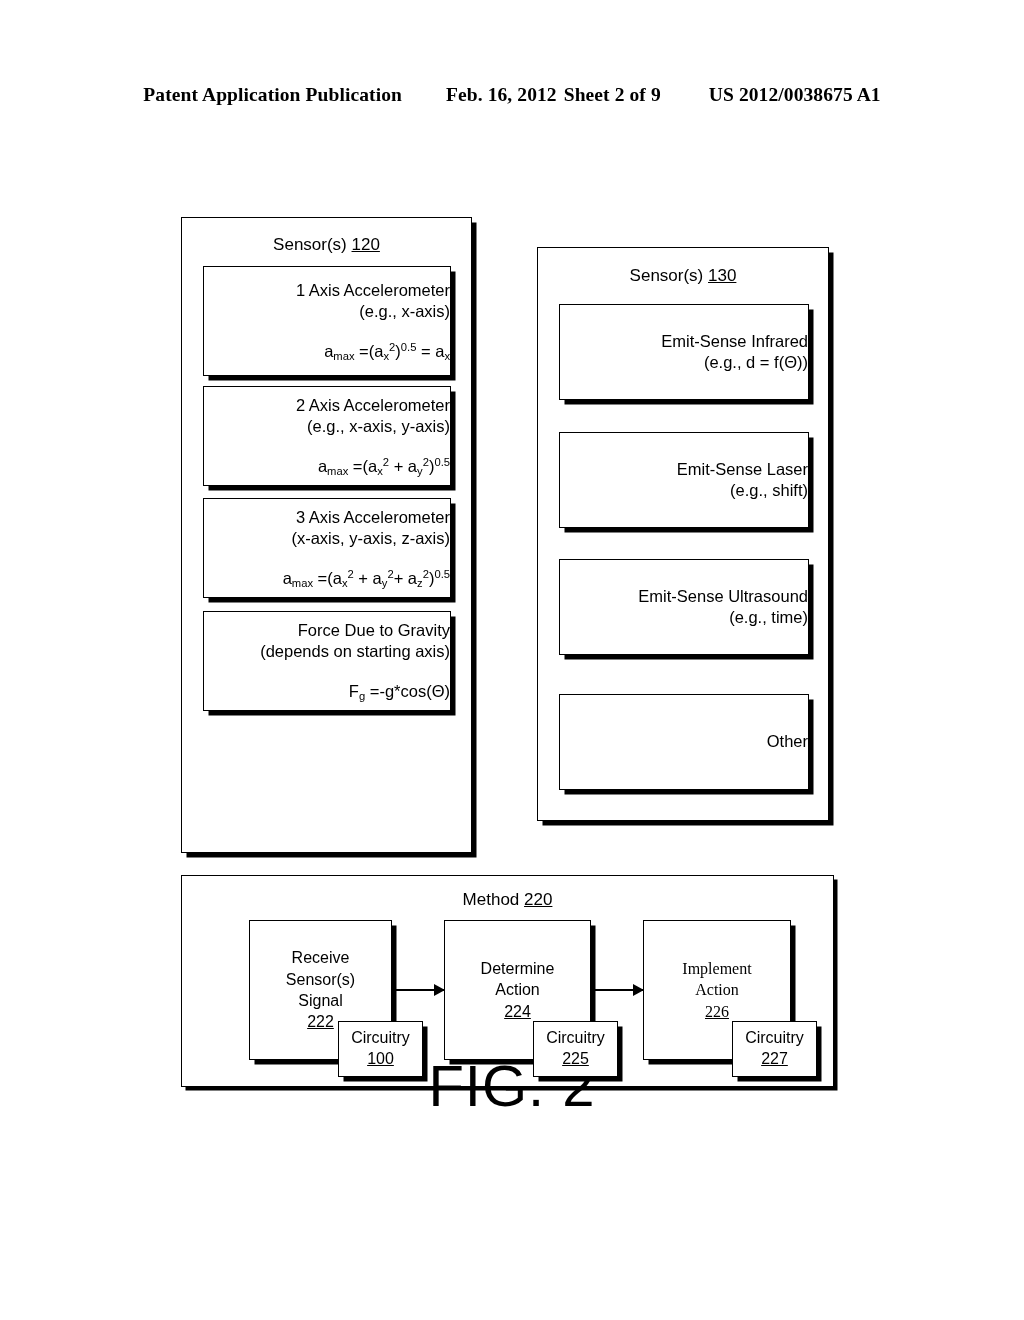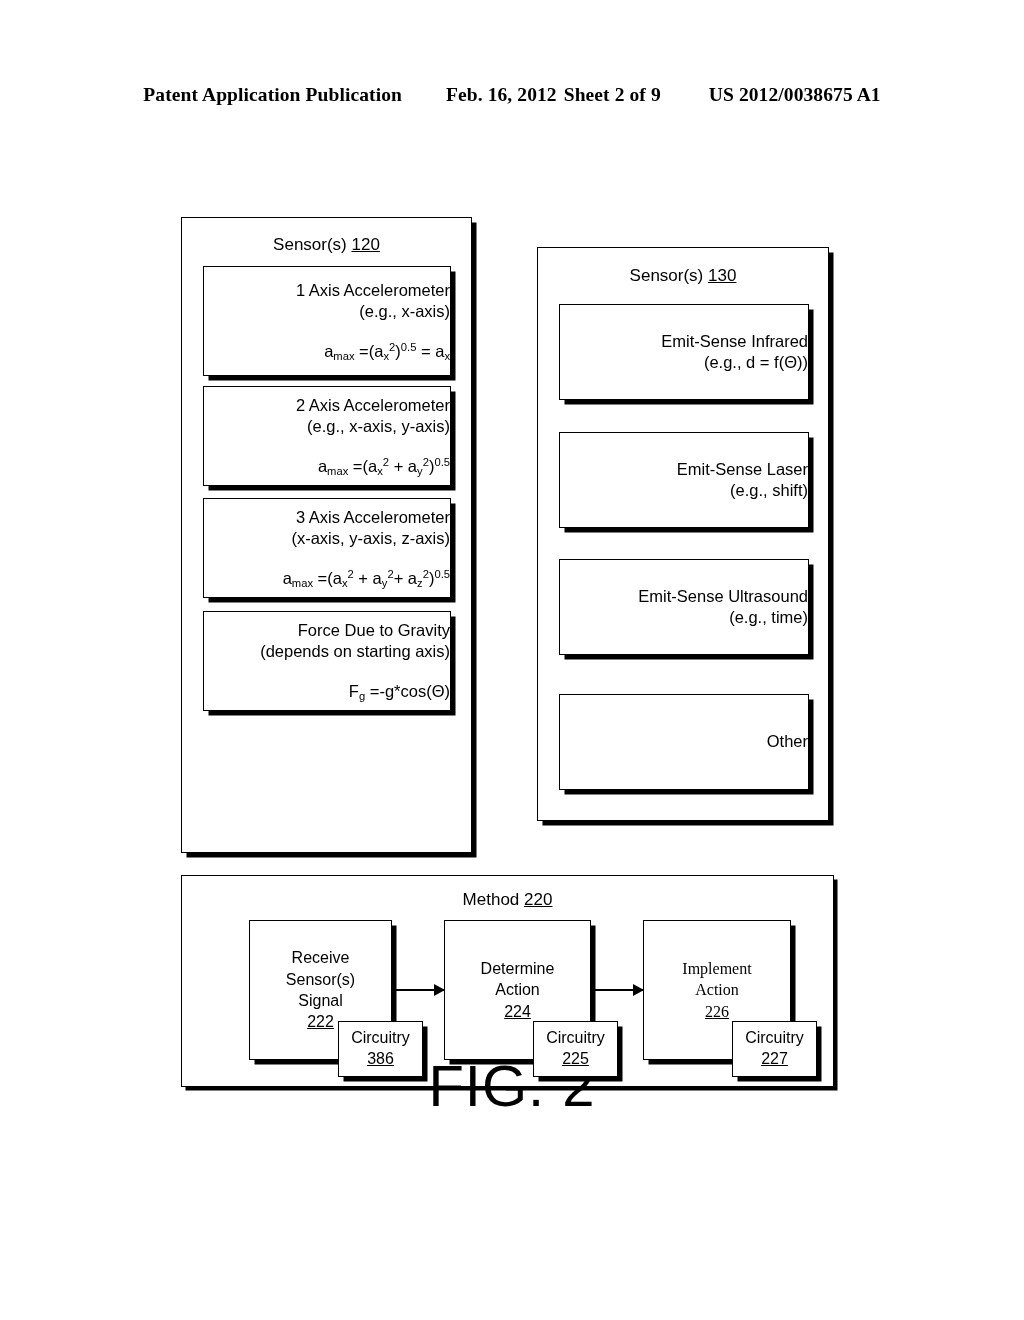--- a/index.html
+++ b/index.html
@@ -271,21 +271,21 @@
     <div>Implement</div>
     <div>Action</div>
     <div class="ref">226</div>
   </div>
 
   <div class="arrow" id="arrow-1"></div>
   <div class="arrow" id="arrow-2"></div>
 
   <div class="circuitry" id="circuitry-223">
     <div>Circuitry</div>
-    <div class="ref">386</div>
+    <div class="ref">100</div>
   </div>
 
   <div class="circuitry" id="circuitry-225">
     <div>Circuitry</div>
     <div class="ref">225</div>
   </div>
 
   <div class="circuitry" id="circuitry-227">
     <div>Circuitry</div>
     <div class="ref">227</div>

